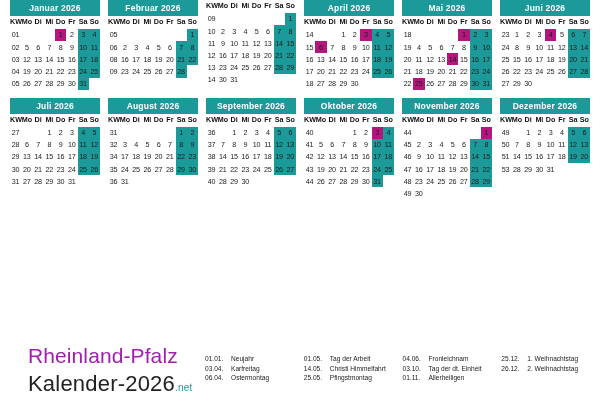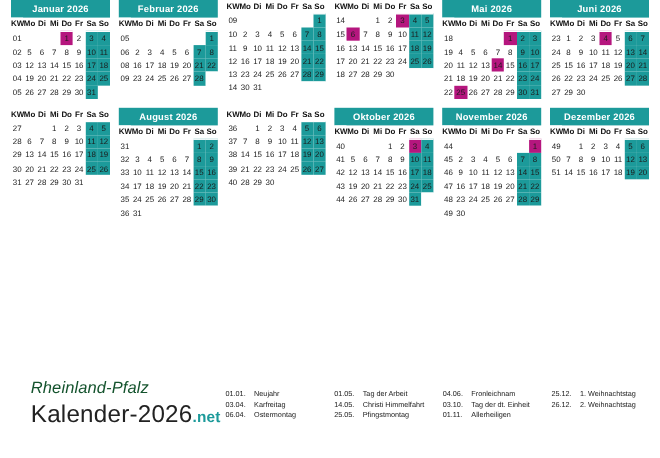--- a/index.html
+++ b/index.html
@@ -70,37 +70,35 @@
     height: 76px;
     padding: 0 14px;
   }
   .title-block {
     position: absolute;
     left: 28px;
     top: 4px;
     width: 200px;
   }
   .region {
-    font-size: 15px;
-    color: #14532d;
+    font-size: 21px;
+    color: #a21caf;
     font-weight: normal;
     margin: 0 0 3px 0;
     letter-spacing: .1px;
-    font-style: italic;
   }
   .bigtitle {
     font-size: 22px;
     color: #222;
     margin: 0;
     letter-spacing: .2px;
   }
   .bigtitle .net {
-    font-size: 14px;
+    font-size: 10px;
     color: #1c9a9a;
-    font-weight: bold;
   }
   .holiday-cols {
     position: absolute;
     left: 205px;
     top: 14px;
     right: 6px;
     display: grid;
     grid-template-columns: repeat(4, 1fr);
     column-gap: 6px;
     font-size: 6.6px;
@@ -316,20 +314,21 @@
               <td class="empty"></td>
               <td class="empty"></td>
               <td class="empty"></td>
               <td class="empty"></td>
               <td class="empty"></td>
             </tr>
           </tbody>
         </table>
       </div>
       <div class="month">
+        <div class="month-title">April 2026</div>
         <table class="mtable">
           <thead>
             <tr>
               <th class="kw">KW</th>
               <th>Mo</th>
               <th>Di</th>
               <th>Mi</th>
               <th>Do</th>
               <th>Fr</th>
               <th>Sa</th>
@@ -522,20 +521,21 @@
               <td class="empty"></td>
               <td class="empty"></td>
               <td class="empty"></td>
               <td class="empty"></td>
               <td class="empty"></td>
             </tr>
           </tbody>
         </table>
       </div>
       <div class="month">
+        <div class="month-title">Juli 2026</div>
         <table class="mtable">
           <thead>
             <tr>
               <th class="kw">KW</th>
               <th>Mo</th>
               <th>Di</th>
               <th>Mi</th>
               <th>Do</th>
               <th>Fr</th>
               <th>Sa</th>
@@ -626,30 +626,20 @@
               <td class="kw">32</td>
               <td class="">3</td>
               <td class="">4</td>
               <td class="">5</td>
               <td class="">6</td>
               <td class="">7</td>
               <td class="sat">8</td>
               <td class="sun">9</td>
             </tr>
             <tr>
-              <td class="kw">33</td>
-              <td class="">10</td>
-              <td class="">11</td>
-              <td class="">12</td>
-              <td class="">13</td>
-              <td class="">14</td>
-              <td class="sat">15</td>
-              <td class="sun">16</td>
-            </tr>
-            <tr>
               <td class="kw">34</td>
               <td class="">17</td>
               <td class="">18</td>
               <td class="">19</td>
               <td class="">20</td>
               <td class="">21</td>
               <td class="sat">22</td>
               <td class="sun">23</td>
             </tr>
             <tr>
@@ -669,20 +659,21 @@
               <td class="empty"></td>
               <td class="empty"></td>
               <td class="empty"></td>
               <td class="empty"></td>
               <td class="empty"></td>
             </tr>
           </tbody>
         </table>
       </div>
       <div class="month">
+        <div class="month-title">September 2026</div>
         <table class="mtable">
           <thead>
             <tr>
               <th class="kw">KW</th>
               <th>Mo</th>
               <th>Di</th>
               <th>Mi</th>
               <th>Do</th>
               <th>Fr</th>
               <th>Sa</th>
@@ -929,20 +920,30 @@
             </tr>
             <tr>
               <td class="kw">51</td>
               <td class="">14</td>
               <td class="">15</td>
               <td class="">16</td>
               <td class="">17</td>
               <td class="">18</td>
               <td class="sat">19</td>
               <td class="sun">20</td>
+            </tr>
+            <tr>
+              <td class="kw">53</td>
+              <td class="">28</td>
+              <td class="">29</td>
+              <td class="">30</td>
+              <td class="">31</td>
+              <td class="empty"></td>
+              <td class="empty"></td>
+              <td class="empty"></td>
             </tr>
           </tbody>
         </table>
       </div>
     </div>
 
   <div class="footer">
     <div class="title-block">
       <div class="region">Rheinland-Pfalz</div>
       <div class="bigtitle">

